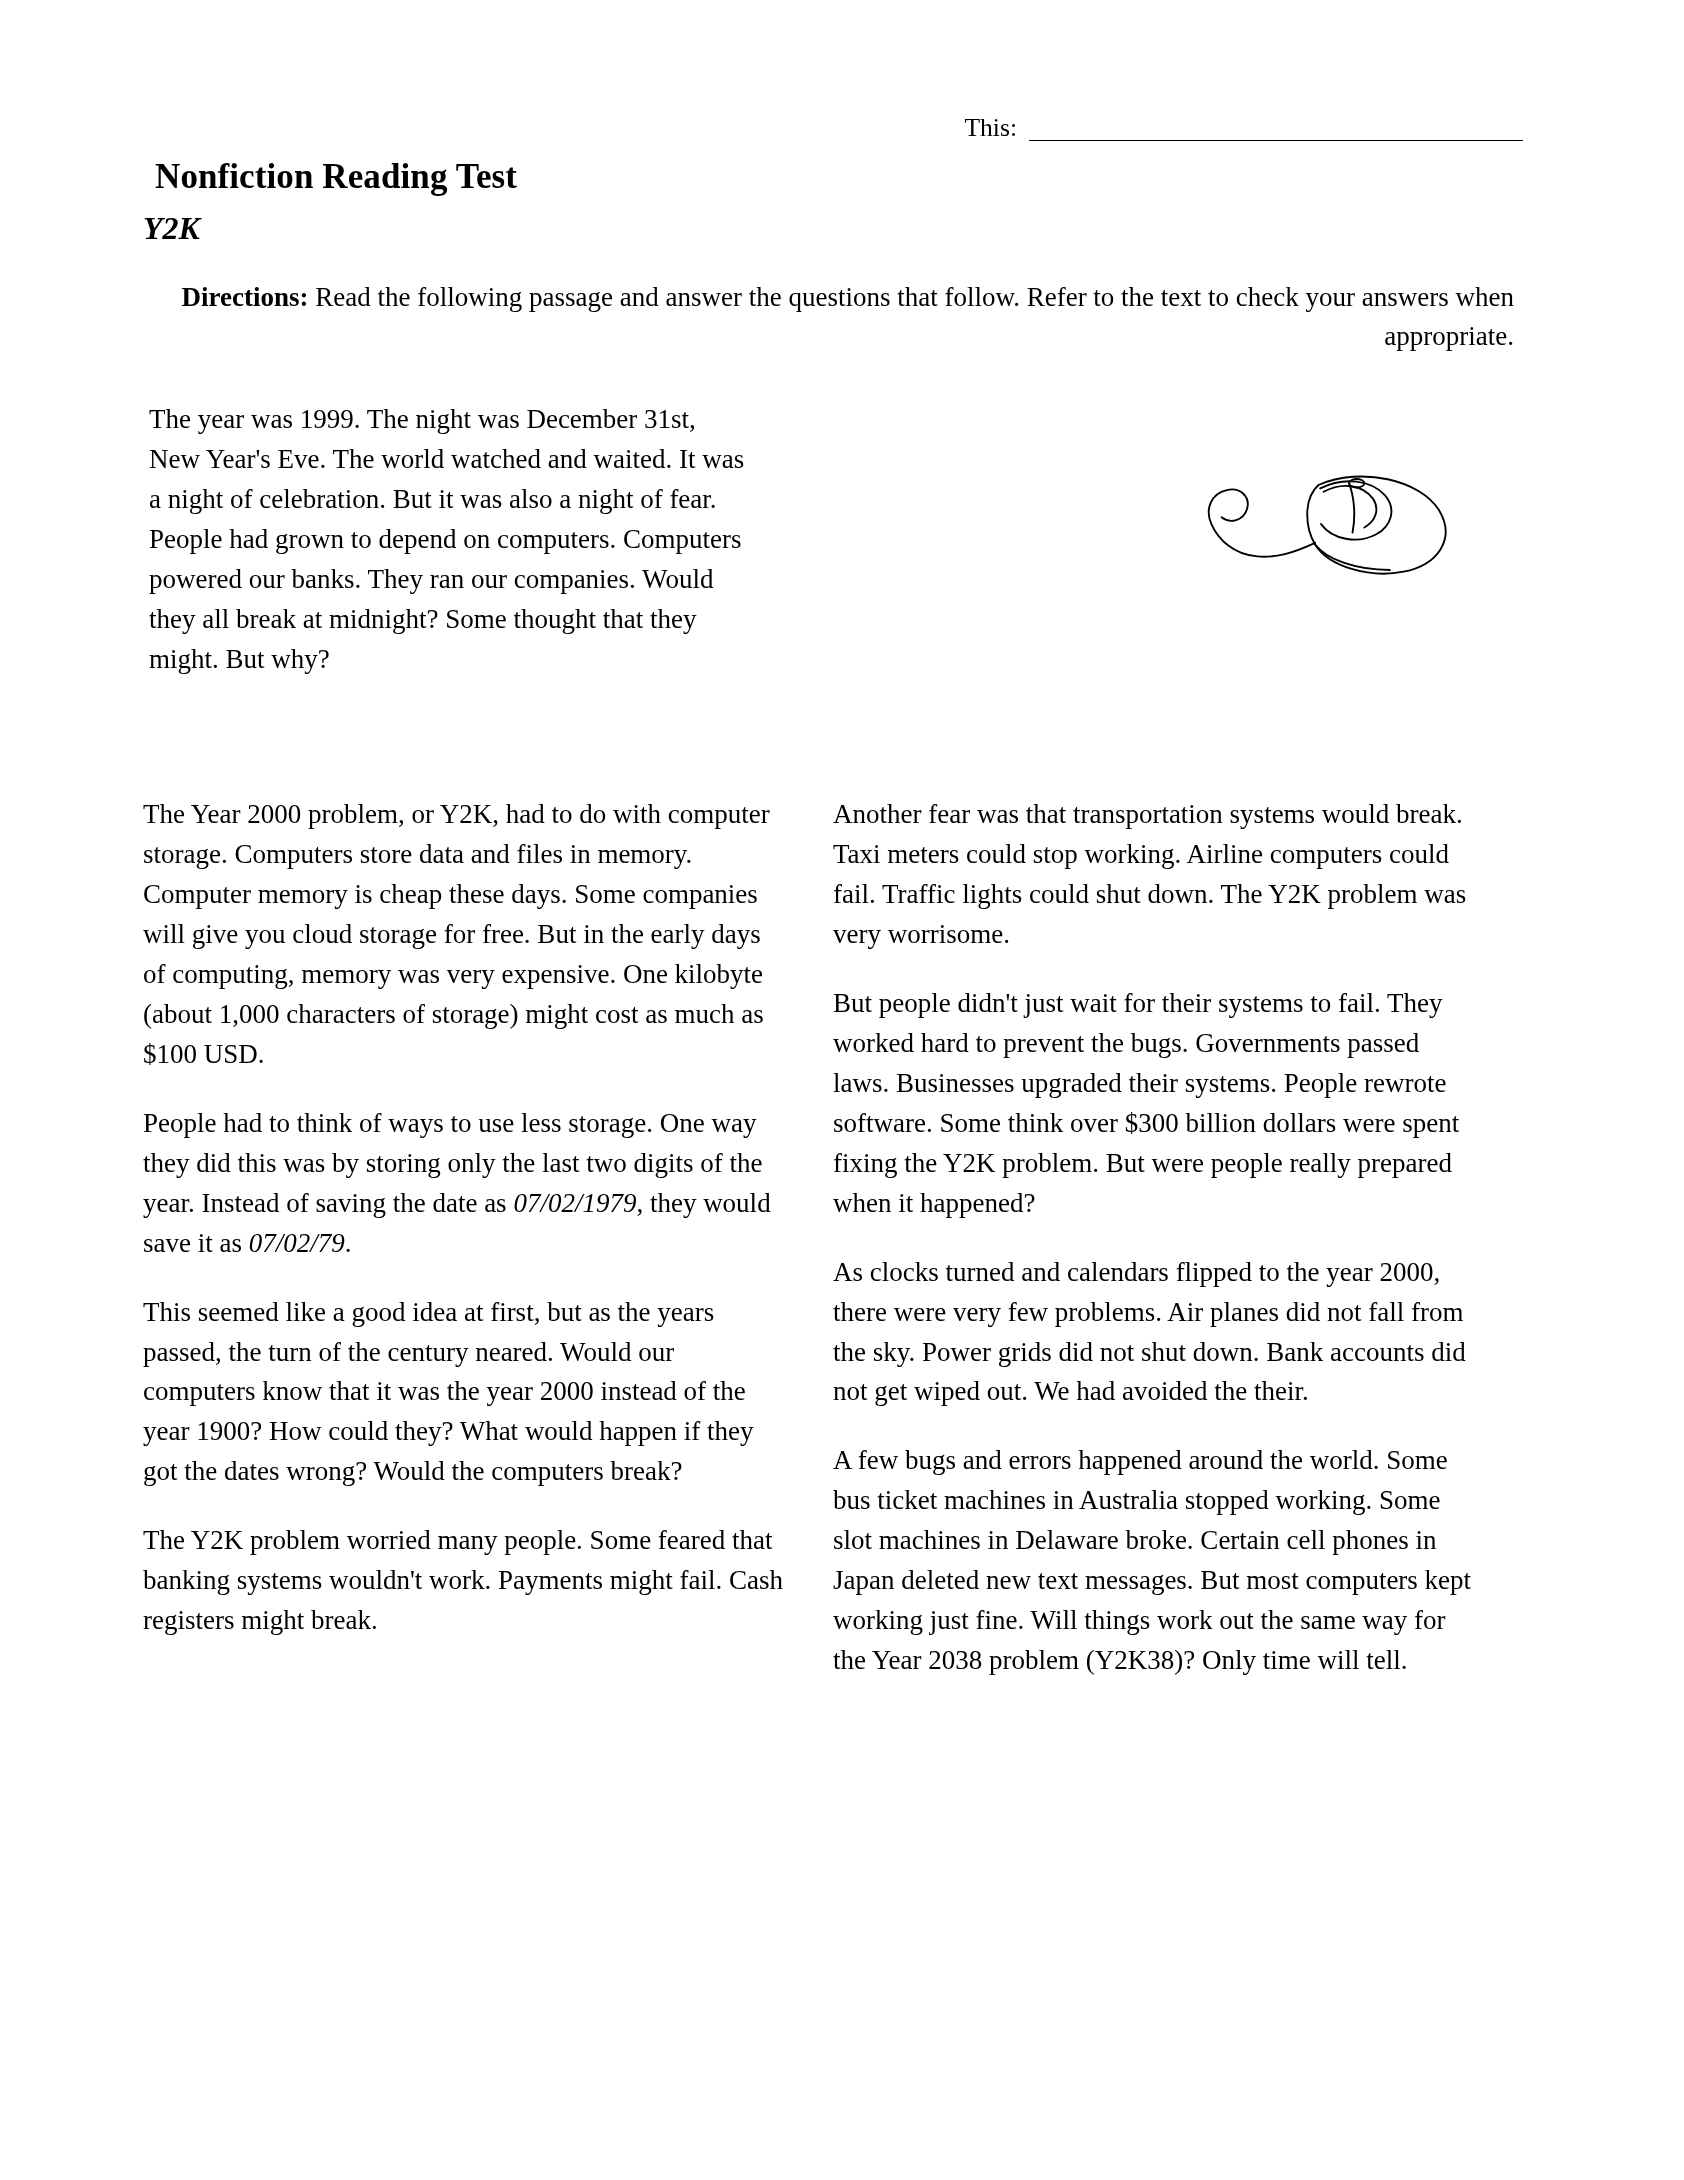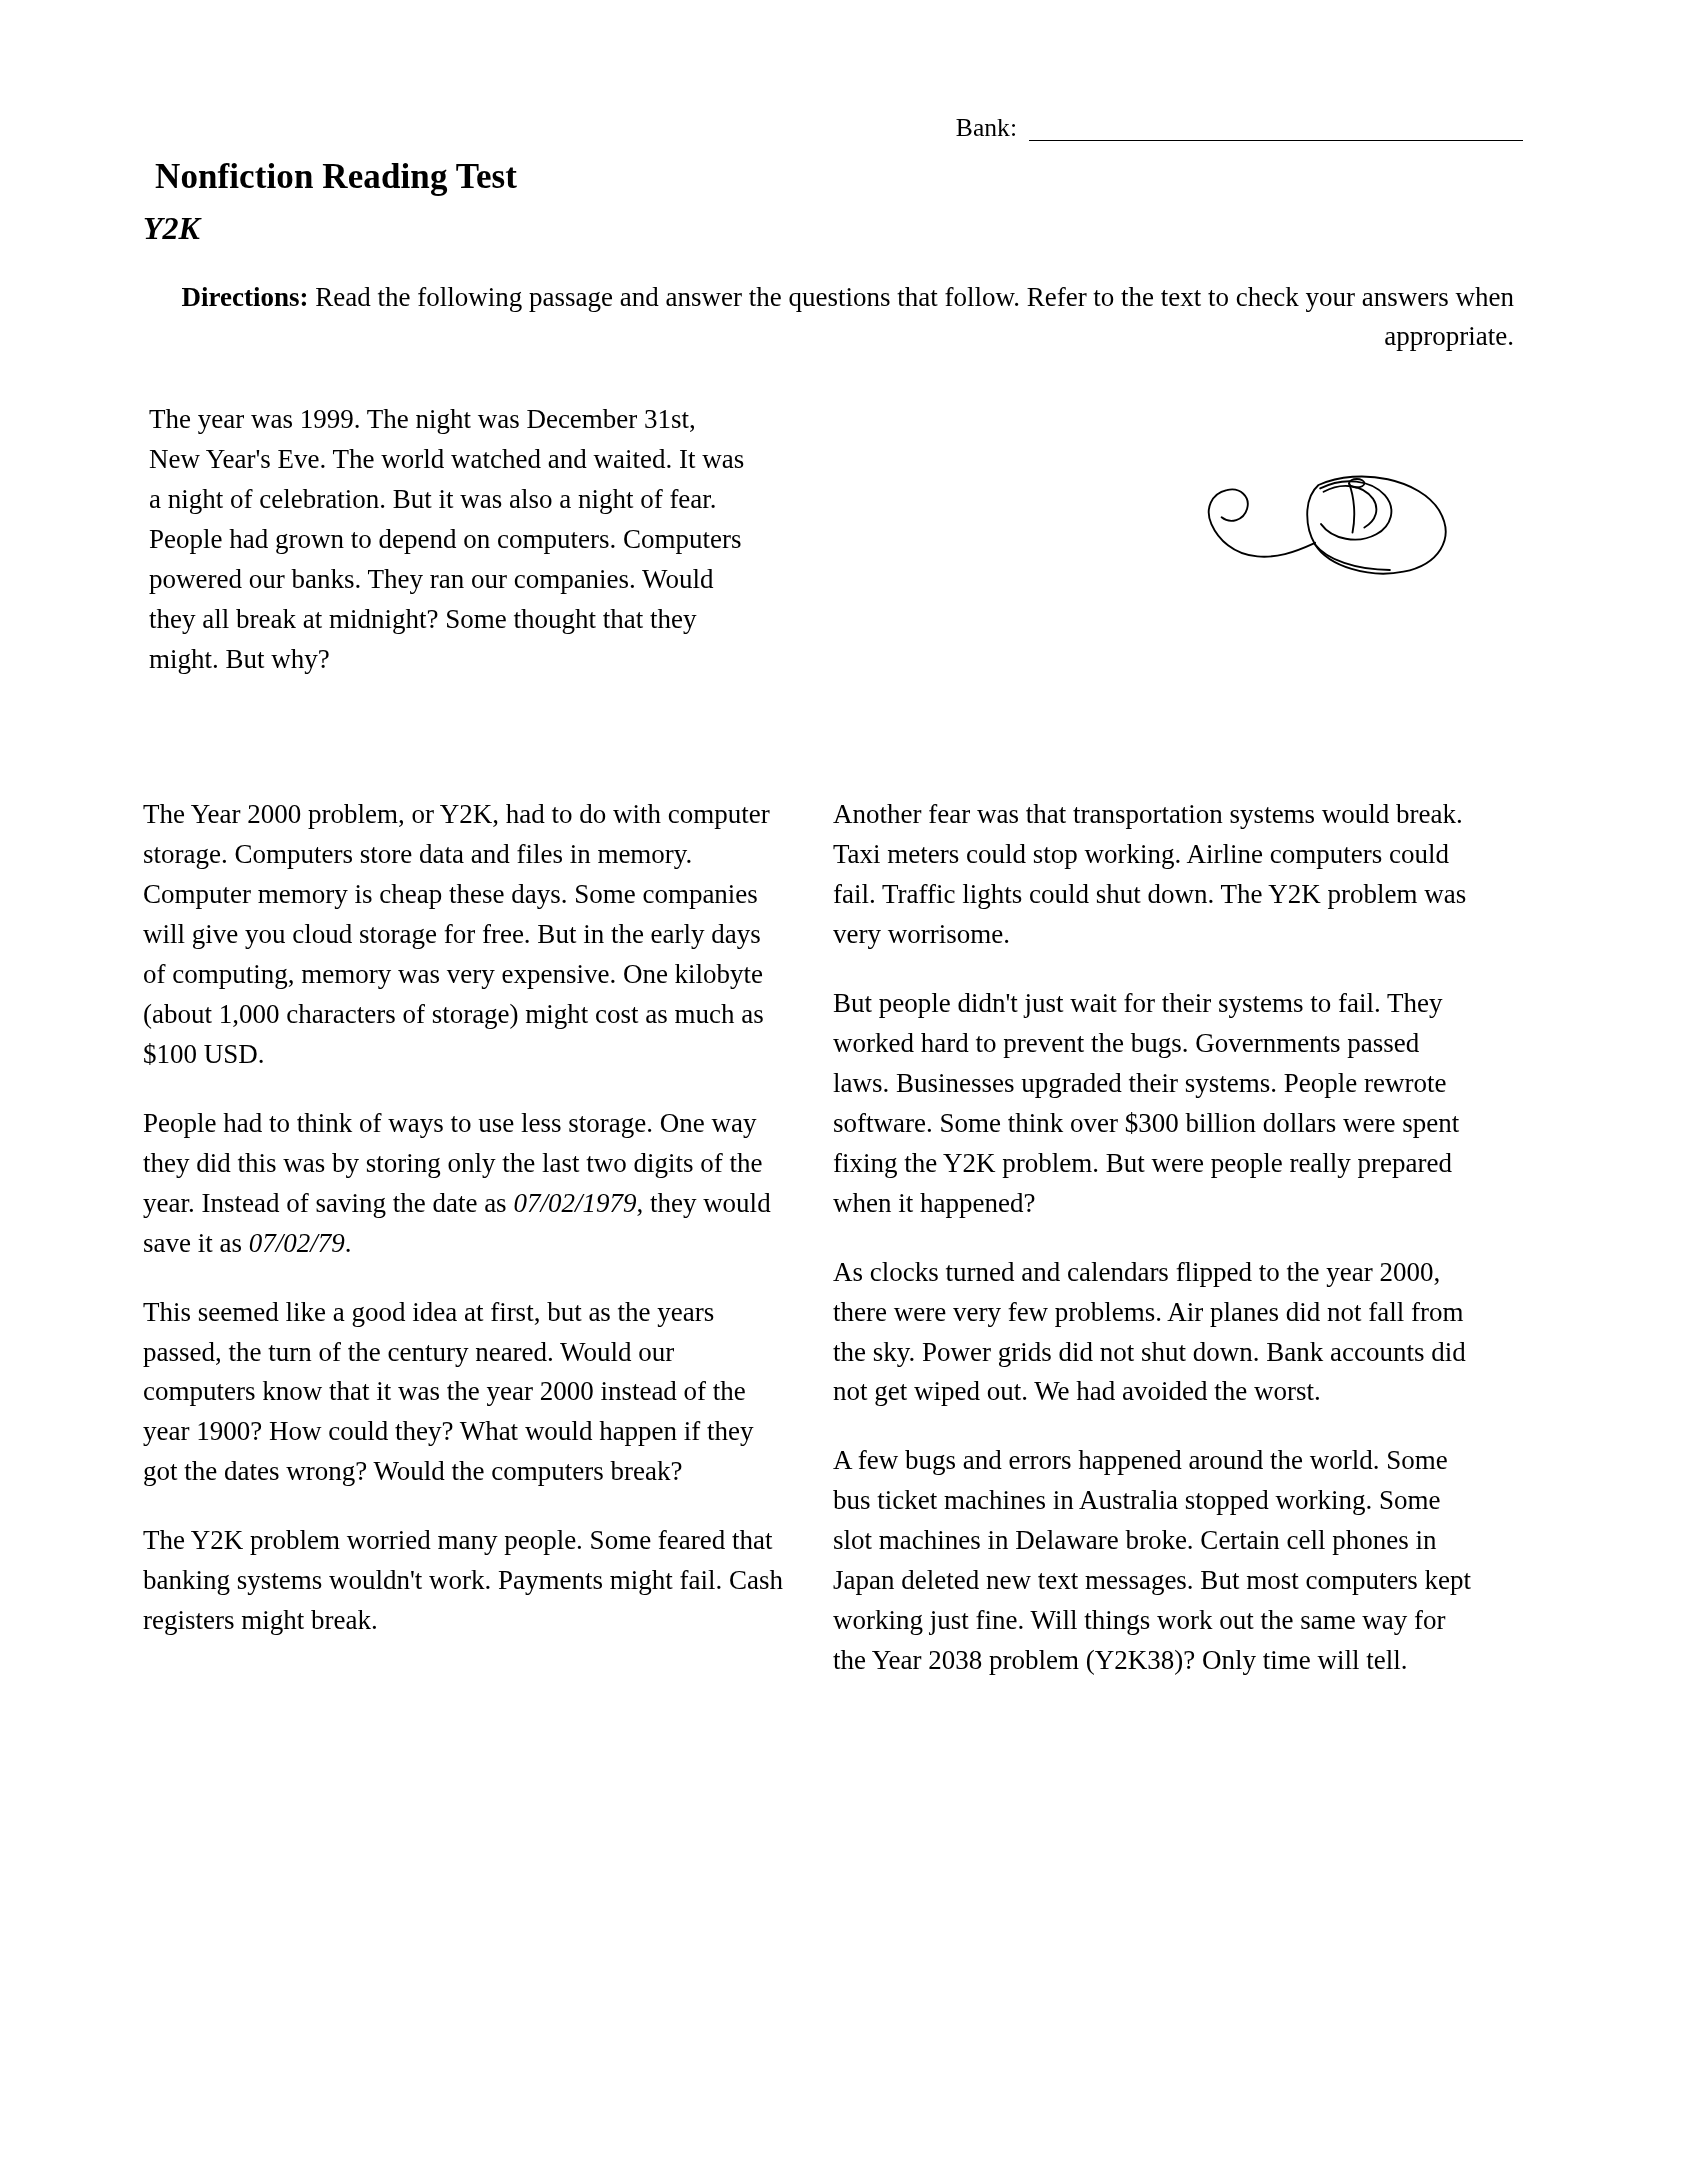--- a/index.html
+++ b/index.html
@@ -111,21 +111,21 @@
   .col p:last-child { margin-bottom: 0; }
   i { }
 </style>
 </head>
 <body>
 
 <div class="page">
   <div class="inner">
 
     <div class="name-row">
-      <span class="name-label">Bank:</span>
+      <span class="name-label">This:</span>
       <span class="name-rule"></span>
     </div>
 
     <h1 class="doc-title">Nonfiction Reading Test</h1>
     <h2 class="doc-subtitle">Y2K</h2>
 
     <p class="directions"><b>Directions:</b><span> Read the following passage and answer the questions that follow. Refer to the text to check your answers when appropriate.</span></p>
 
     <div class="top-region">
       <div class="top-left">
@@ -157,20 +157,20 @@
     <div class="columns">
       <div class="col">
         <p>The Year 2000 problem, or Y2K, had to do with computer storage. Computers store data and files in memory. Computer memory is cheap these days. Some companies will give you cloud storage for free. But in the early days of computing, memory was very expensive. One kilobyte (about 1,000 characters of storage) might cost as much as $100 USD.</p>
         <p><span>People had to think of ways to use less storage. One way they did this was by storing only the last two digits of the year. Instead of saving the date as </span><i>07/02/1979</i><span>, they would save it as </span><i>07/02/79</i><span>.</span></p>
         <p>This seemed like a good idea at first, but as the years passed, the turn of the century neared. Would our computers know that it was the year 2000 instead of the year 1900? How could they? What would happen if they got the dates wrong? Would the computers break?</p>
         <p>The Y2K problem worried many people. Some feared that banking systems wouldn't work. Payments might fail. Cash registers might break.</p>
       </div>
       <div class="col">
         <p>Another fear was that transportation systems would break. Taxi meters could stop working. Airline computers could fail. Traffic lights could shut down. The Y2K problem was very worrisome.</p>
         <p>But people didn't just wait for their systems to fail. They worked hard to prevent the bugs. Governments passed laws. Businesses upgraded their systems. People rewrote software. Some think over $300 billion dollars were spent fixing the Y2K problem. But were people really prepared when it happened?</p>
-        <p>As clocks turned and calendars flipped to the year 2000, there were very few problems. Air planes did not fall from the sky. Power grids did not shut down. Bank accounts did not get wiped out. We had avoided the worst.</p>
+        <p>As clocks turned and calendars flipped to the year 2000, there were very few problems. Air planes did not fall from the sky. Power grids did not shut down. Bank accounts did not get wiped out. We had avoided the their.</p>
         <p>A few bugs and errors happened around the world. Some bus ticket machines in Australia stopped working. Some slot machines in Delaware broke. Certain cell phones in Japan deleted new text messages. But most computers kept working just fine. Will things work out the same way for the Year 2038 problem (Y2K38)? Only time will tell.</p>
       </div>
     </div>
 
   </div>
 </div>
 
 
 </body></html>

